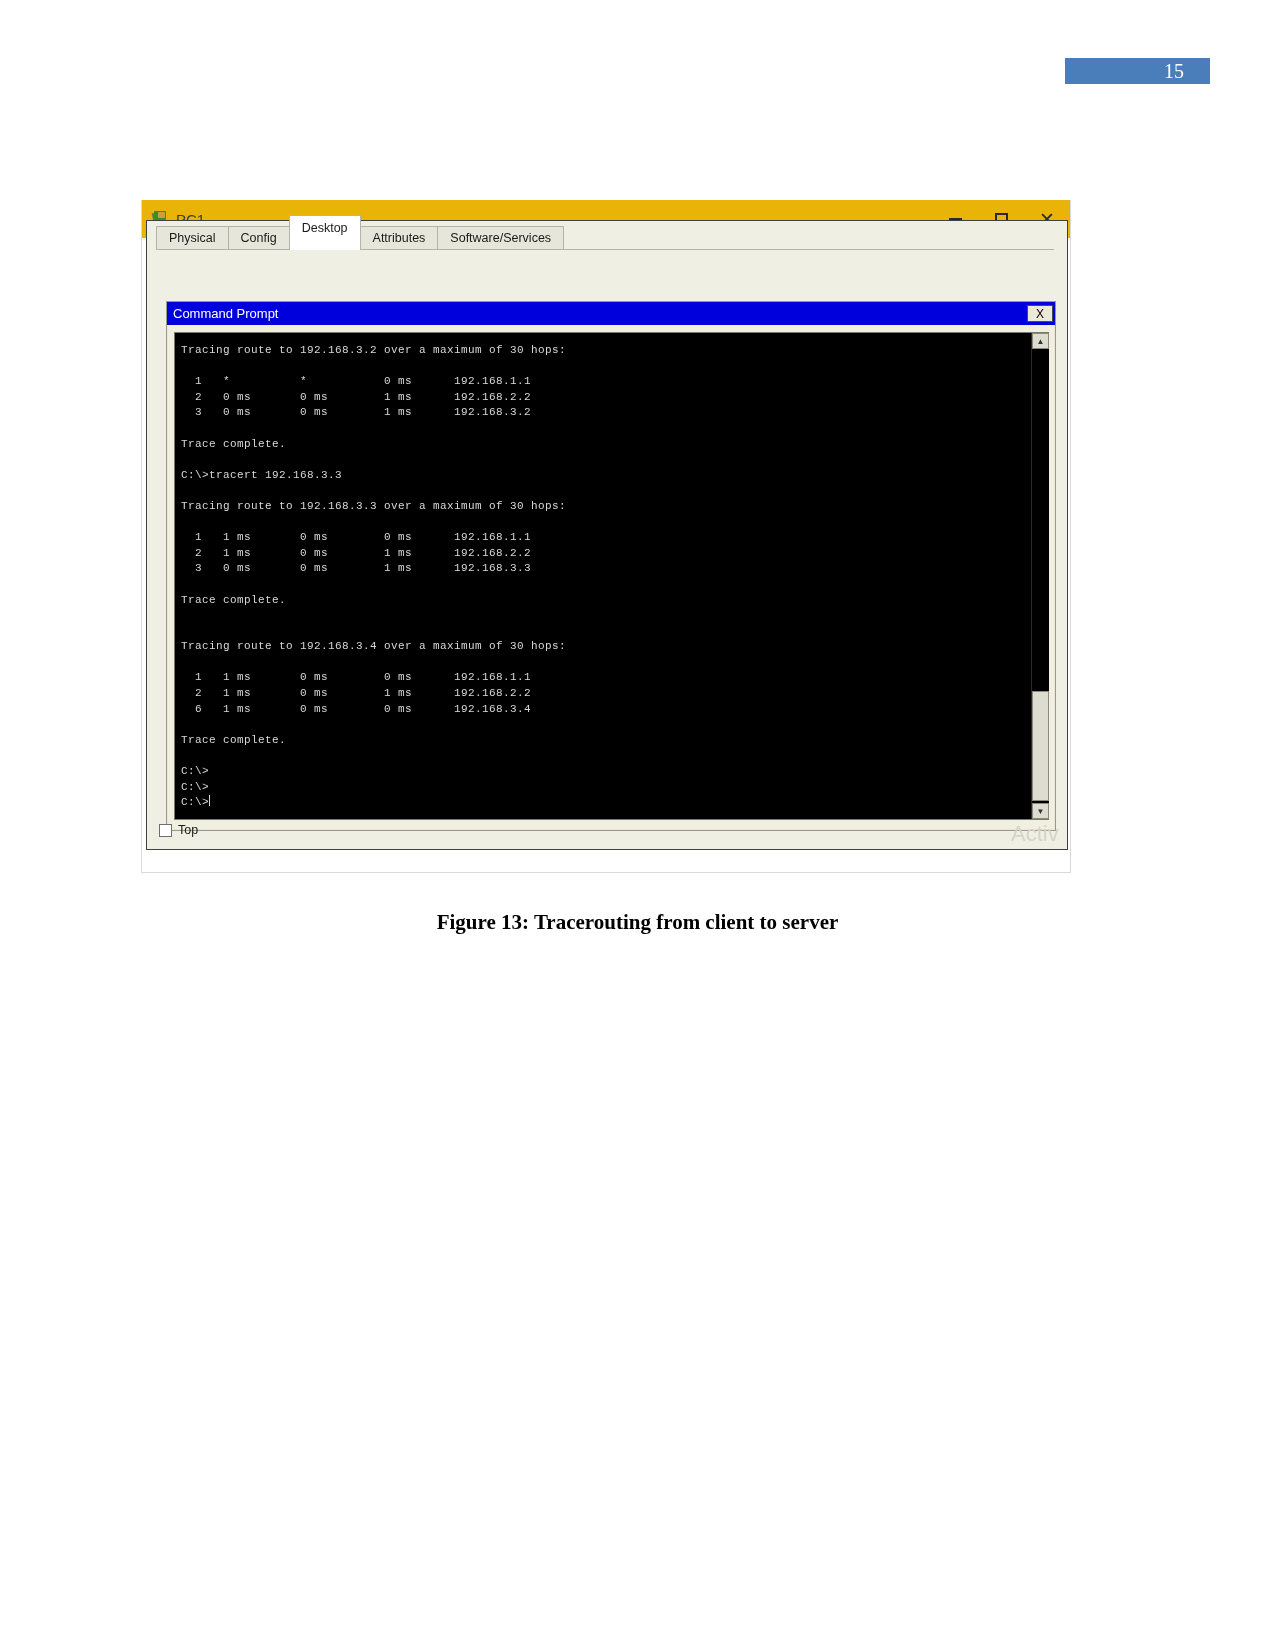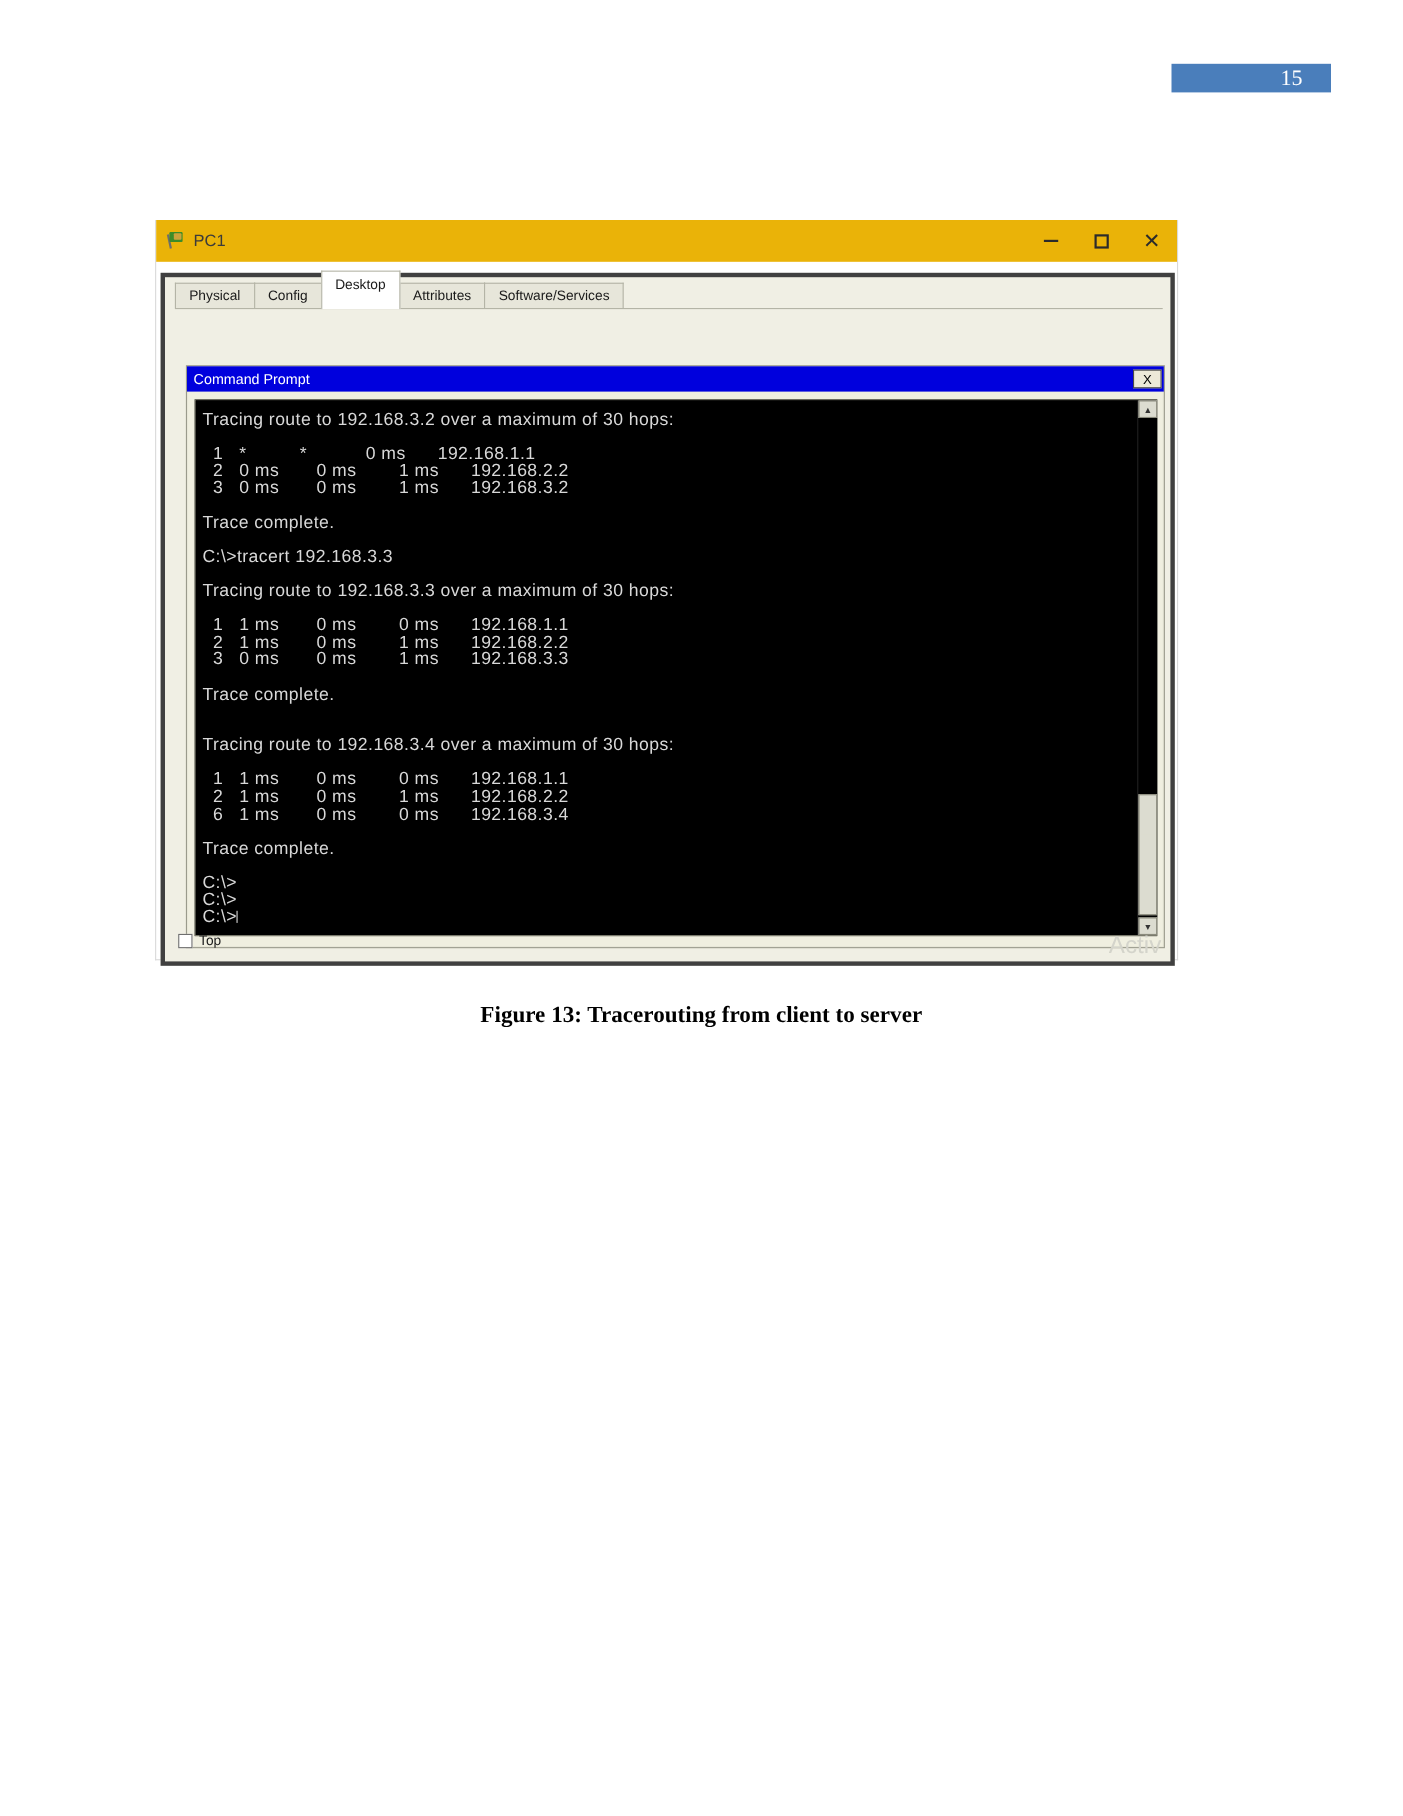--- a/index.html
+++ b/index.html
@@ -76,24 +76,24 @@
     width: 46px; height: 38px;
     display: flex; align-items: center; justify-content: center;
     color: #2b2b2b;
   }
   .winbtn .min-glyph { width: 13px; height: 2px; background: #2b2b2b; display:block; }
   .winbtn .max-glyph { width: 13px; height: 13px; border: 2px solid #2b2b2b; display:block; }
   .winbtn .close-glyph { font-size: 19px; line-height: 19px; font-family: "Liberation Sans", sans-serif; font-weight: 300;}
 
   
   .pt-body {
-    position: absolute; left: 4px; top: 48px;
+    position: absolute; left: 4px; top: 20px;
     width: 922px; height: 630px;
     background: #f0efe4;
-    border: 4px solid #404040;
+    border: 1px solid #404040;
   }
   .tabstrip {
     position: relative; height: 24px; margin: 5px 0 0 9px;
     display: flex; align-items: flex-end;
     border-bottom: 1px solid #b4b4a6;
     width: 898px;
   }
   .tab {
     font-family: "Liberation Sans", sans-serif;
     font-size: 12.5px; color: #1a1a1a;
@@ -143,22 +143,22 @@
     border: 1px solid #7a7a6c;
     display: flex;
   }
   .cmd-screen {
     flex: 1 1 auto;
     padding: 10px 0 0 6px;
     overflow: hidden;
     background: #000;
   }
   .cmd-line {
-    font-family: Liberation Sans, sans-serif;
-    font-size: 16px;
+    font-family: Liberation Mono, monospace;
+    font-size: 11px;
     line-height: 15.6px;
     color: #d8d8d8;
     white-space: pre;
     letter-spacing: .4px;
   }
   .cmd-line.blank { color: transparent; }
   .cursor {
     display: inline-block; width: 1px; height: 11px;
     background: #d8d8d8; vertical-align: -1px;
   }

